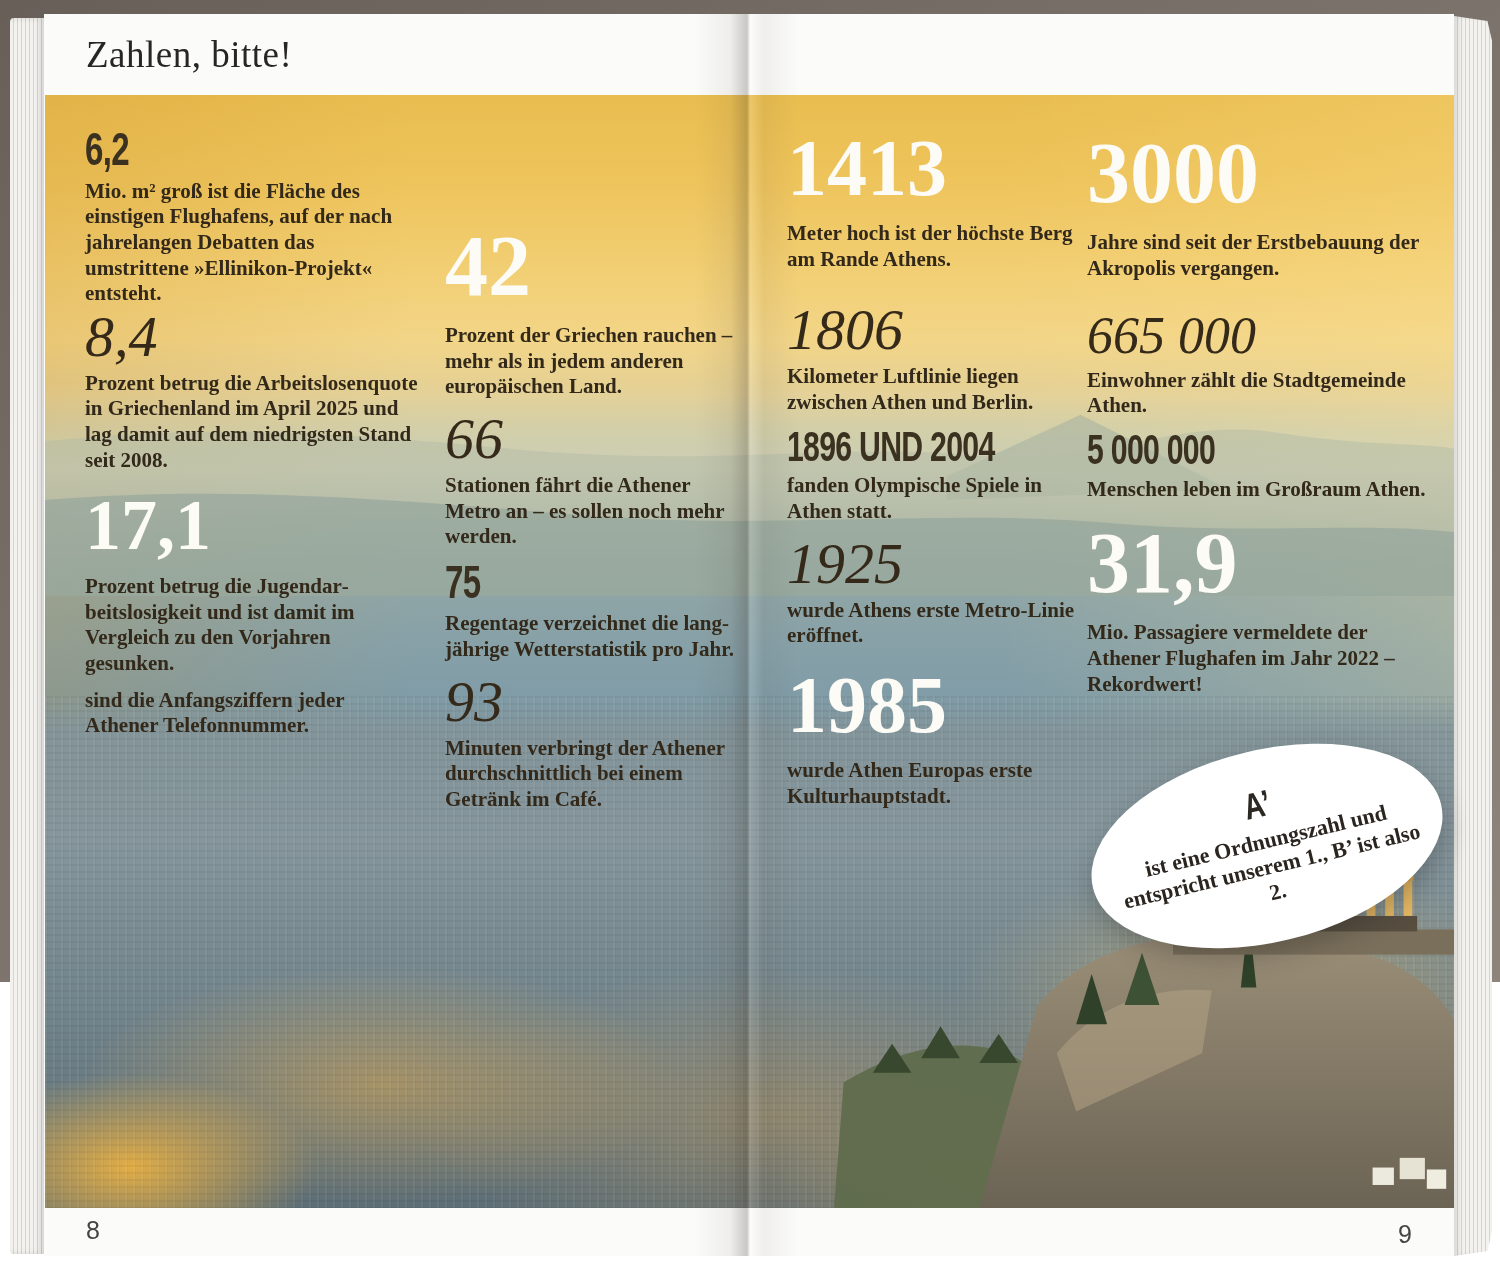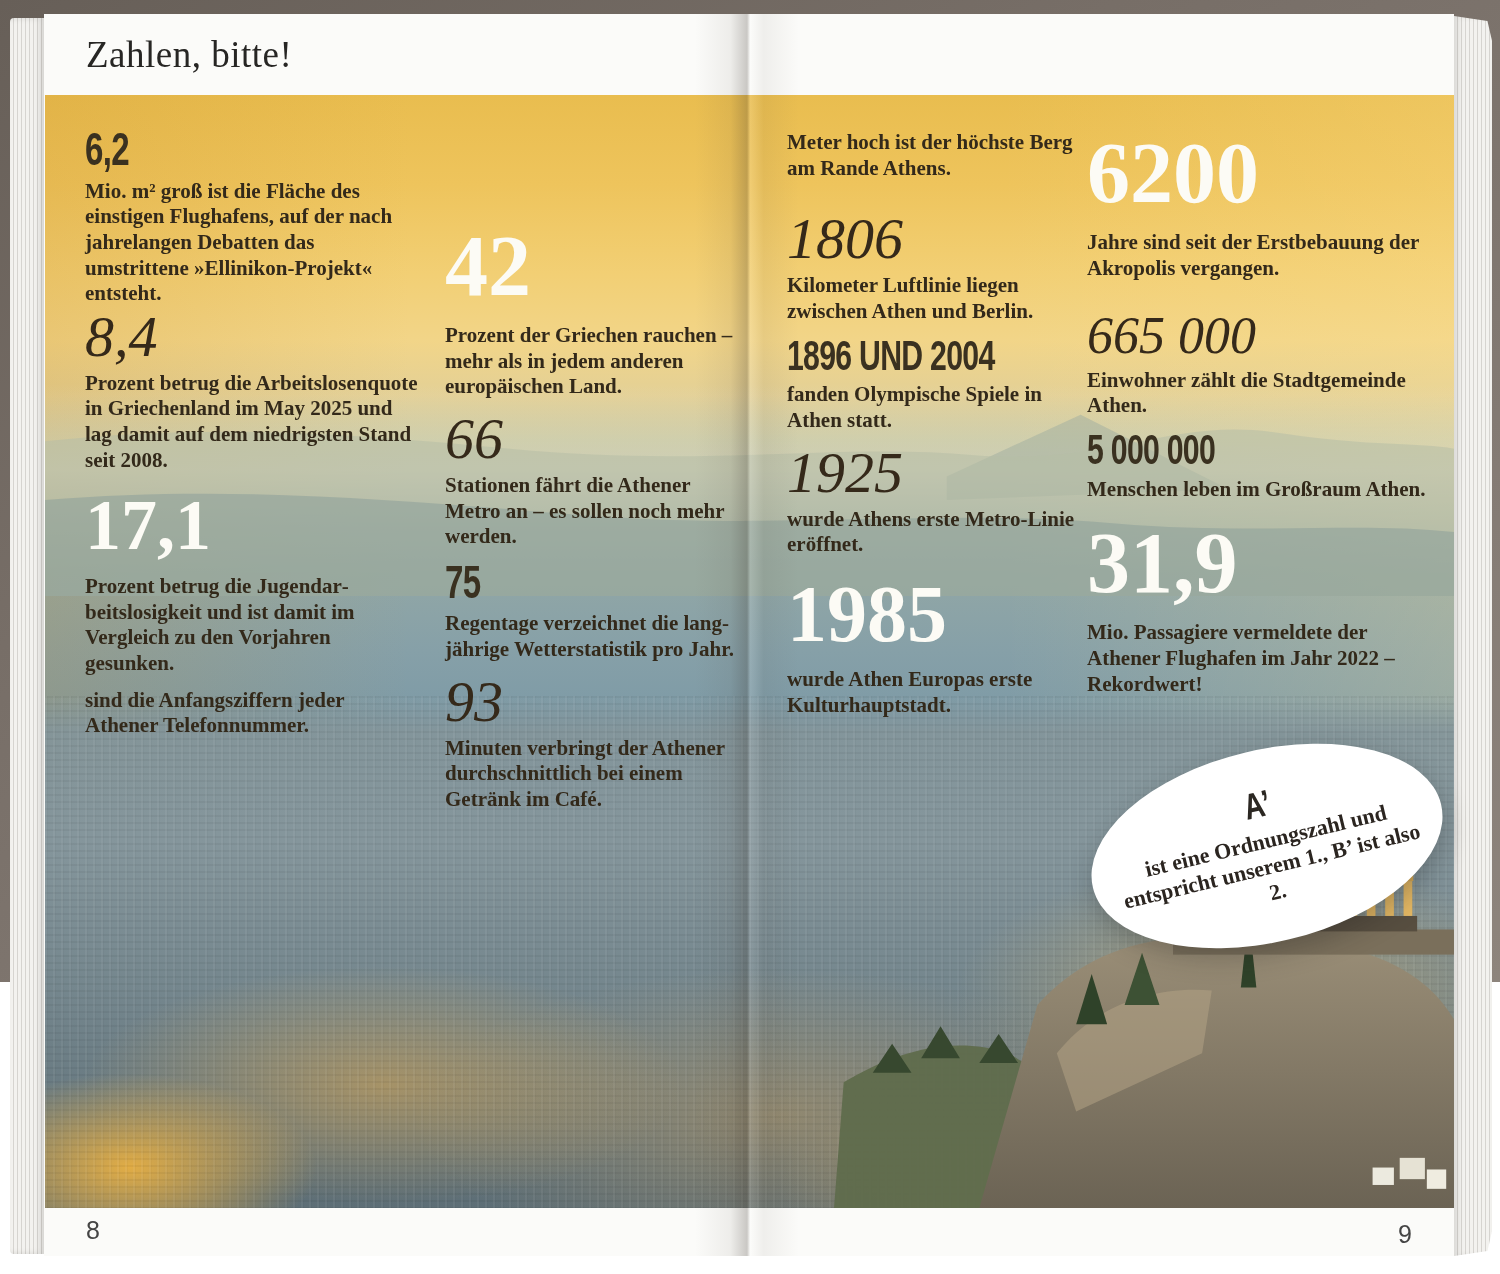--- a/index.html
+++ b/index.html
@@ -148,21 +148,21 @@
 
   <h1 class="title">Zahlen, bitte!</h1>
 
   <div class="col col1">
     <div class="stat tight">
       <div class="num cond"><span class="cx">6,2</span></div>
       <p class="cap">Mio. m² groß ist die Fläche des einstigen Flughafens, auf der nach jahrelangen Debatten das umstrittene »Ellinikon-Projekt« entsteht.</p>
     </div>
     <div class="stat">
       <div class="num ital">8,4</div>
-      <p class="cap">Prozent betrug die Arbeitslosen­quote in Griechenland im May 2025 und lag damit auf dem niedrigsten Stand seit 2008.</p>
+      <p class="cap">Prozent betrug die Arbeitslosen­quote in Griechenland im April 2025 und lag damit auf dem niedrigsten Stand seit 2008.</p>
     </div>
     <div class="stat">
       <div class="num big xl">17,1</div>
       <p class="cap">Prozent betrug die Jugendar­beitslosigkeit und ist damit im Vergleich zu den Vorjahren gesunken.</p>
     </div>
     <div class="stat">
       <p class="cap">sind die Anfangsziffern jeder Athener Telefonnummer.</p>
     </div>
   </div>
 
@@ -180,20 +180,21 @@
       <p class="cap">Regentage verzeichnet die lang­jährige Wetterstatistik pro Jahr.</p>
     </div>
     <div class="stat">
       <div class="num ital">93</div>
       <p class="cap">Minuten verbringt der Athener durchschnittlich bei einem Getränk im Café.</p>
     </div>
   </div>
 
   <div class="col col3">
     <div class="stat gap-lg">
+      <div class="num big">1413</div>
       <p class="cap">Meter hoch ist der höchste Berg am Rande Athens.</p>
     </div>
     <div class="stat">
       <div class="num ital">1806</div>
       <p class="cap">Kilometer Luftlinie liegen zwischen Athen und Berlin.</p>
     </div>
     <div class="stat">
       <div class="num cond sm"><span class="cx">1896 UND 2004</span></div>
       <p class="cap">fanden Olympische Spiele in Athen statt.</p>
     </div>
@@ -202,21 +203,21 @@
       <p class="cap">wurde Athens erste Metro-Linie eröffnet.</p>
     </div>
     <div class="stat">
       <div class="num big">1985</div>
       <p class="cap">wurde Athen Europas erste Kulturhauptstadt.</p>
     </div>
   </div>
 
   <div class="col col4">
     <div class="stat gap-lg">
-      <div class="num big lg">6200</div>
+      <div class="num big lg">3000</div>
       <p class="cap">Jahre sind seit der Erstbebauung der Akropolis vergangen.</p>
     </div>
     <div class="stat">
       <div class="num ital md">665 000</div>
       <p class="cap">Einwohner zählt die Stadt­gemeinde Athen.</p>
     </div>
     <div class="stat">
       <div class="num cond sm"><span class="cx">5 000 000</span></div>
       <p class="cap">Menschen leben im Großraum Athen.</p>
     </div>

